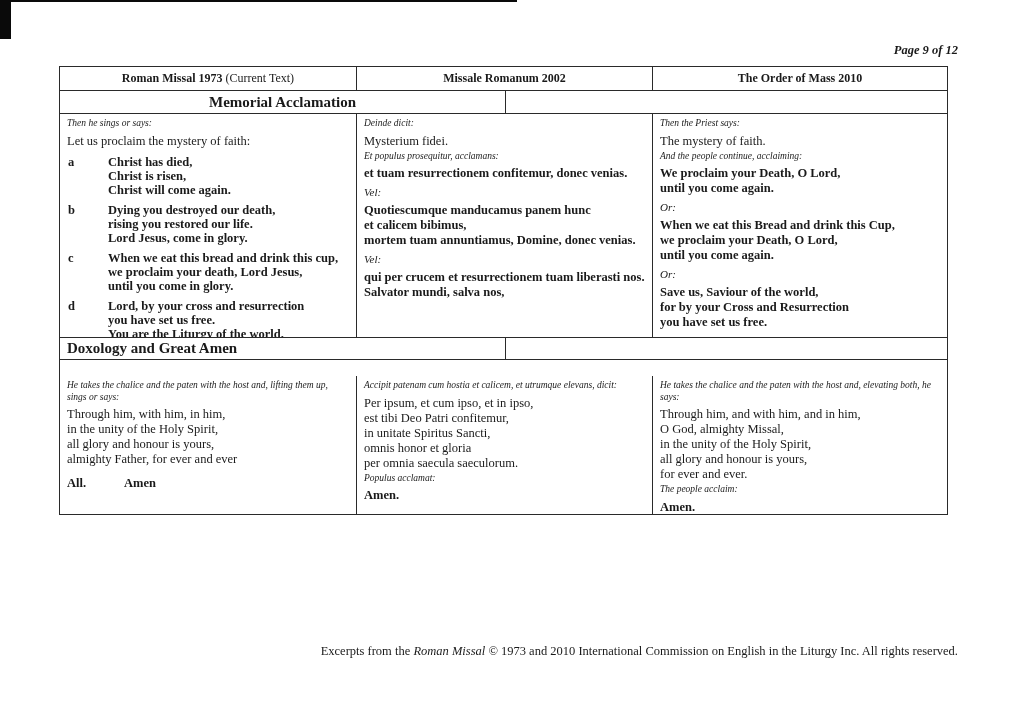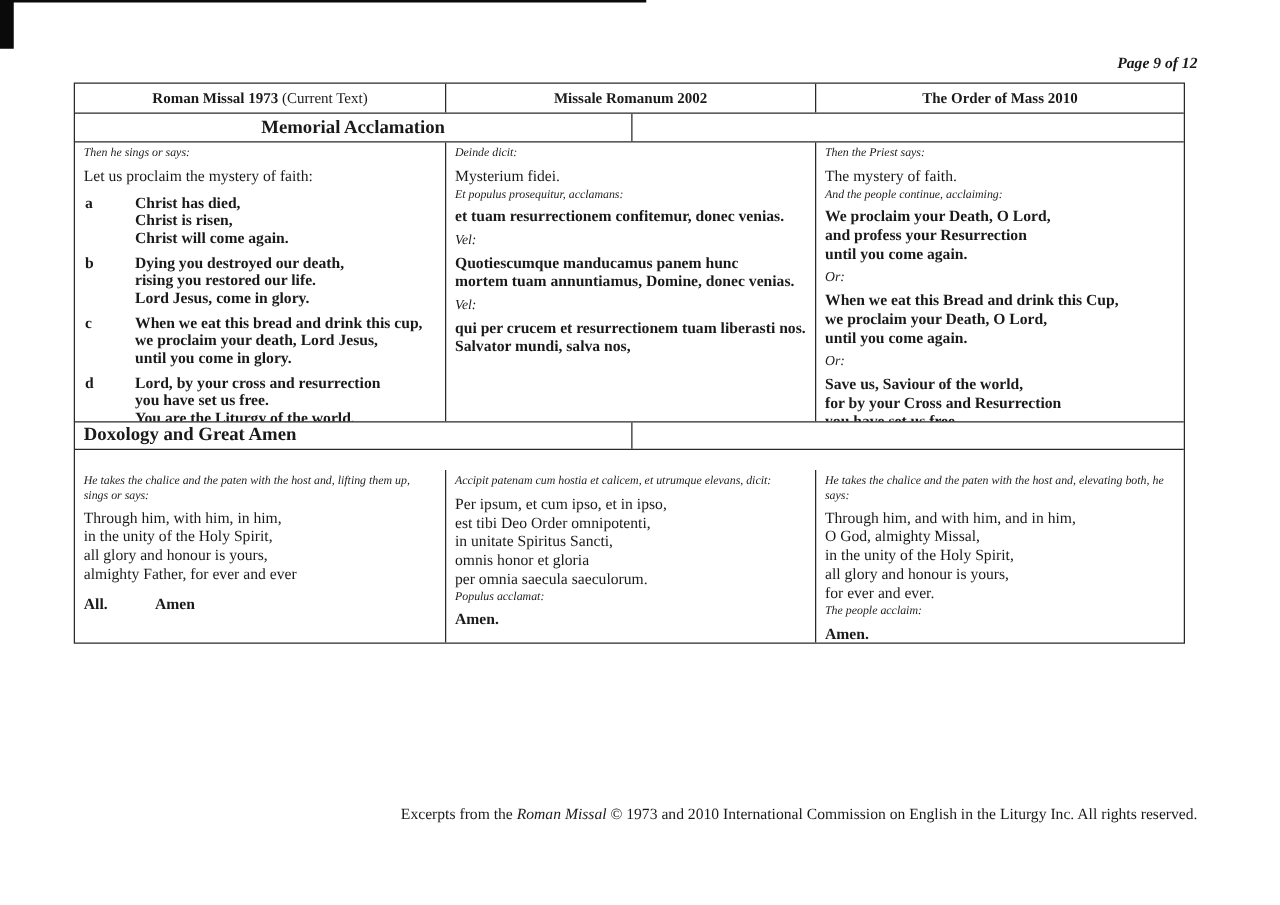--- a/index.html
+++ b/index.html
@@ -139,36 +139,36 @@
     <div class="cell col w2">
       <div class="rubric">Deinde dicit:</div>
       <div class="body-text">Mysterium fidei.</div>
       <div class="rubric">Et populus prosequitur, acclamans:</div>
       <div class="body-text bold">
           <div>et tuam resurrectionem confitemur, donec venias.</div>
         </div>
       <div class="vel">Vel:</div>
       <div class="body-text bold">
           <div>Quotiescumque manducamus panem hunc</div>
+          <div>et calicem bibimus,</div>
           <div>mortem tuam annuntiamus, Domine, donec venias.</div>
         </div>
       <div class="vel">Vel:</div>
       <div class="body-text bold">
           <div>qui per crucem et resurrectionem tuam liberasti nos.</div>
           <div>Salvator mundi, salva nos,</div>
         </div>
     </div>
 
     <div class="cell col w3">
       <div class="rubric">Then the Priest says:</div>
       <div class="body-text">The mystery of faith.</div>
       <div class="rubric">And the people continue, acclaiming:</div>
       <div class="body-text bold">
           <div>We proclaim your Death, O Lord,</div>
-          <div>and profess your Resurrection</div>
           <div>until you come again.</div>
         </div>
       <div class="vel">Or:</div>
       <div class="body-text bold">
           <div>When we eat this Bread and drink this Cup,</div>
           <div>we proclaim your Death, O Lord,</div>
           <div>until you come again.</div>
         </div>
       <div class="vel">Or:</div>
       <div class="body-text bold">
@@ -198,21 +198,21 @@
         </div>
       <div class="amen-line">
         <span class="all-label">All.</span><span class="bold">Amen</span>
       </div>
     </div>
 
     <div class="cell col w2">
       <div class="rubric">Accipit patenam cum hostia et calicem, et utrumque elevans, dicit:</div>
       <div class="body-text">
           <div>Per ipsum, et cum ipso, et in ipso,</div>
-          <div>est tibi Deo Order omnipotenti,</div>
+          <div>est tibi Deo Patri confitemur,</div>
           <div>in unitate Spiritus Sancti,</div>
           <div>omnis honor et gloria</div>
           <div>per omnia saecula saeculorum.</div>
         </div>
       <div class="rubric">Populus acclamat:</div>
       <div class="body-text bold">Amen.</div>
     </div>
 
     <div class="cell col w3">
       <div class="rubric">He takes the chalice and the paten with the host and, elevating both, he says:</div>

